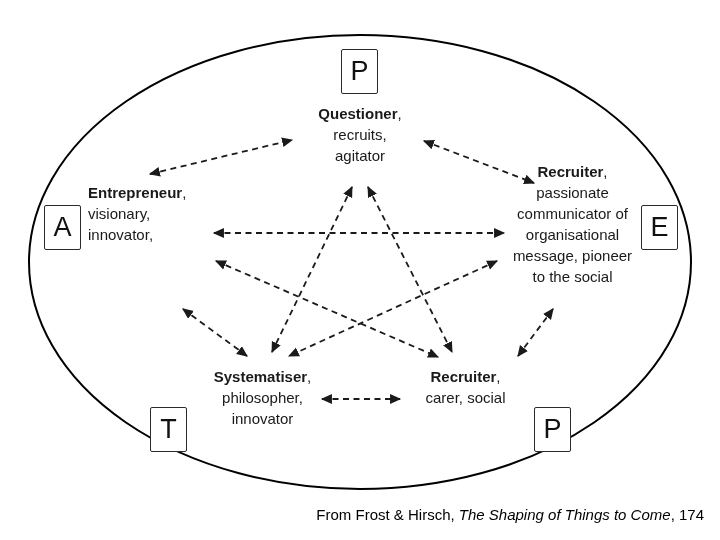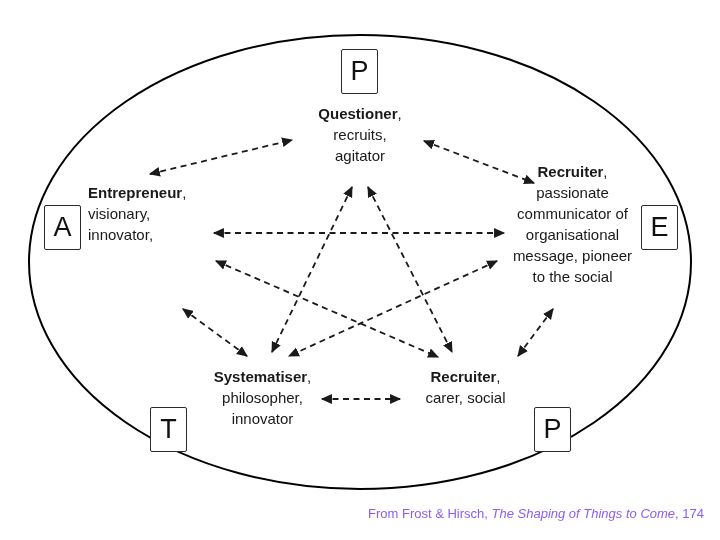--- a/index.html
+++ b/index.html
@@ -15,21 +15,21 @@
   .node { position:absolute; font-size:15px; line-height:21px; }
   .node span { display:block; }
   .node .nt b { font-weight:bold; }
   .center { text-align:center; }
   .letter-box {
     position:absolute; width:37px; height:45px;
     border:1.5px solid #2b2b2b; background:#ffffff; border-radius:2px;
     display:flex; align-items:center; justify-content:center;
     font-size:27px; color:#111111;
   }
-  .citation { position:absolute; top:506px; right:16px; font-size:13px; color:#8b5cf6; white-space:nowrap; }
+  .citation { position:absolute; top:506px; right:16px; font-size:15px; color:#000000; white-space:nowrap; }
   .citation .it { display:inline; font-style:italic; }
   .citation span { display:inline; }
 </style>
 </head>
 <body>
 
 <svg id="diagram-svg" width="720" height="540" viewBox="0 0 720 540">
   <defs>
     <marker id="arrowhead" viewBox="0 0 10 10" refX="8.5" refY="5" markerWidth="6.5" markerHeight="6.5" orient="auto-start-reverse">
       <path d="M0,0.8 L9.5,5 L0,9.2 z" fill="#1a1a1a"></path>

